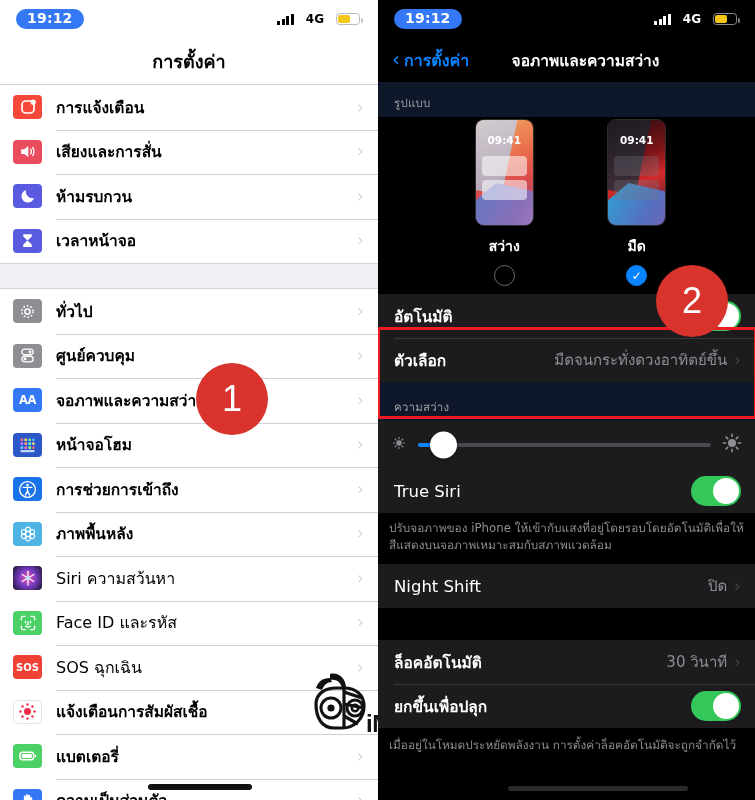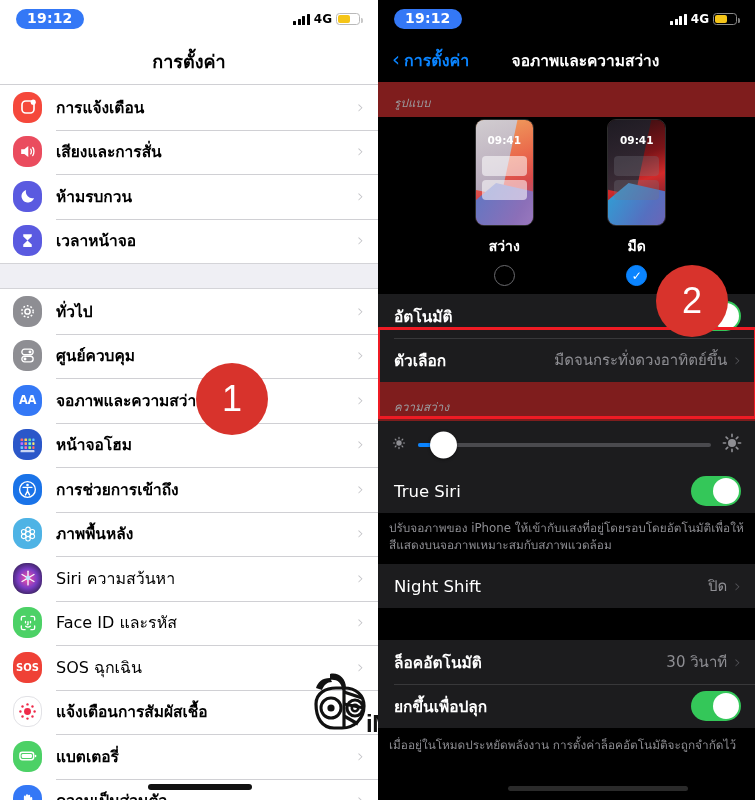--- a/index.html
+++ b/index.html
@@ -19,21 +19,21 @@
   
   .statusbar {
     height: 38px; display: flex; align-items: center;
     justify-content: space-between; padding: 0 18px 0 16px;
   }
   .time-pill {
     background: #3478f6; color: #fff; font-size: 14px; font-weight: 700;
     border-radius: 11px; padding: 2px 11px 3px; letter-spacing: .2px;
     line-height: 15px;
   }
-  .status-right { display: flex; align-items: center; gap: 4px; }
+  .status-right { display: flex; align-items: center; gap: 12px; }
   .bars { display: flex; align-items: flex-end; gap: 1.5px; height: 11px; }
   .bars i { display:block; width: 3px; border-radius: .5px; }
   .panel.left .bars i { background: #000; }
   .panel.right .bars i { background: #fff; }
   .bars i:nth-child(1){height:4px}
   .bars i:nth-child(2){height:6px}
   .bars i:nth-child(3){height:8.5px}
   .bars i:nth-child(4){height:11px}
   .net { font-size: 12px; font-weight: 700; }
   .panel.left .net { color:#000 }
@@ -62,21 +62,21 @@
             border-bottom: .5px solid #d4d4d8; }
   .row-lt {
     display: flex; align-items: center; height: 44.5px; padding-left: 13px;
     position: relative; background:#fff;
   }
   .row-lt + .row-lt::before {
     content:""; position:absolute; left: 56px; right:0; top:0;
     height:.5px; background:#d0d0d4;
   }
   .appicon {
-    width: 29px; height: 31px; border-radius: 13px; flex: none;
+    width: 29px; height: 24px; border-radius: 4px; flex: none;
     display:flex; align-items:center; justify-content:center;
     color:#fff; font-size: 13px; font-weight: 700; overflow:hidden;
     position: relative;
   }
   .row-lt .label {
     margin-left: 14px; font-size: 15.5px; color: #000; font-weight: 600;
     white-space: nowrap;
   }
   .row-lt .label.latin { font-weight: 400; font-size: 16px; }
   .chev {
@@ -92,21 +92,21 @@
   .back { display:flex; align-items:center; color:#0a84ff; font-size: 16px;
           font-weight: 600; gap: 4px; }
   .back .ch { font-size: 20px; line-height: 1; font-weight: 400; margin-top:-2px;}
   .nav-rt .title {
     position:absolute; left:0; right:0; text-align:center;
     color:#fff; font-size: 15.5px; font-weight: 700; pointer-events:none;
     padding-left: 38px;
   }
   .grp-hdr {
     color:#9b9b9f; font-size: 11.5px; padding: 12px 0 5px 16px;
-    background:#7f1d1d; letter-spacing:.2px;font-style:italic;
+    background:#0f172a; letter-spacing:.2px;
   }
   .card { background: #1c1c1e; }
   .rt-row {
     display:flex; align-items:center; height: 44px; padding: 0 14px 0 16px;
     position: relative;
   }
   .rt-row + .rt-row::before {
     content:""; position:absolute; left:16px; right:0; top:0;
     height:.5px; background:#38383a;
   }

